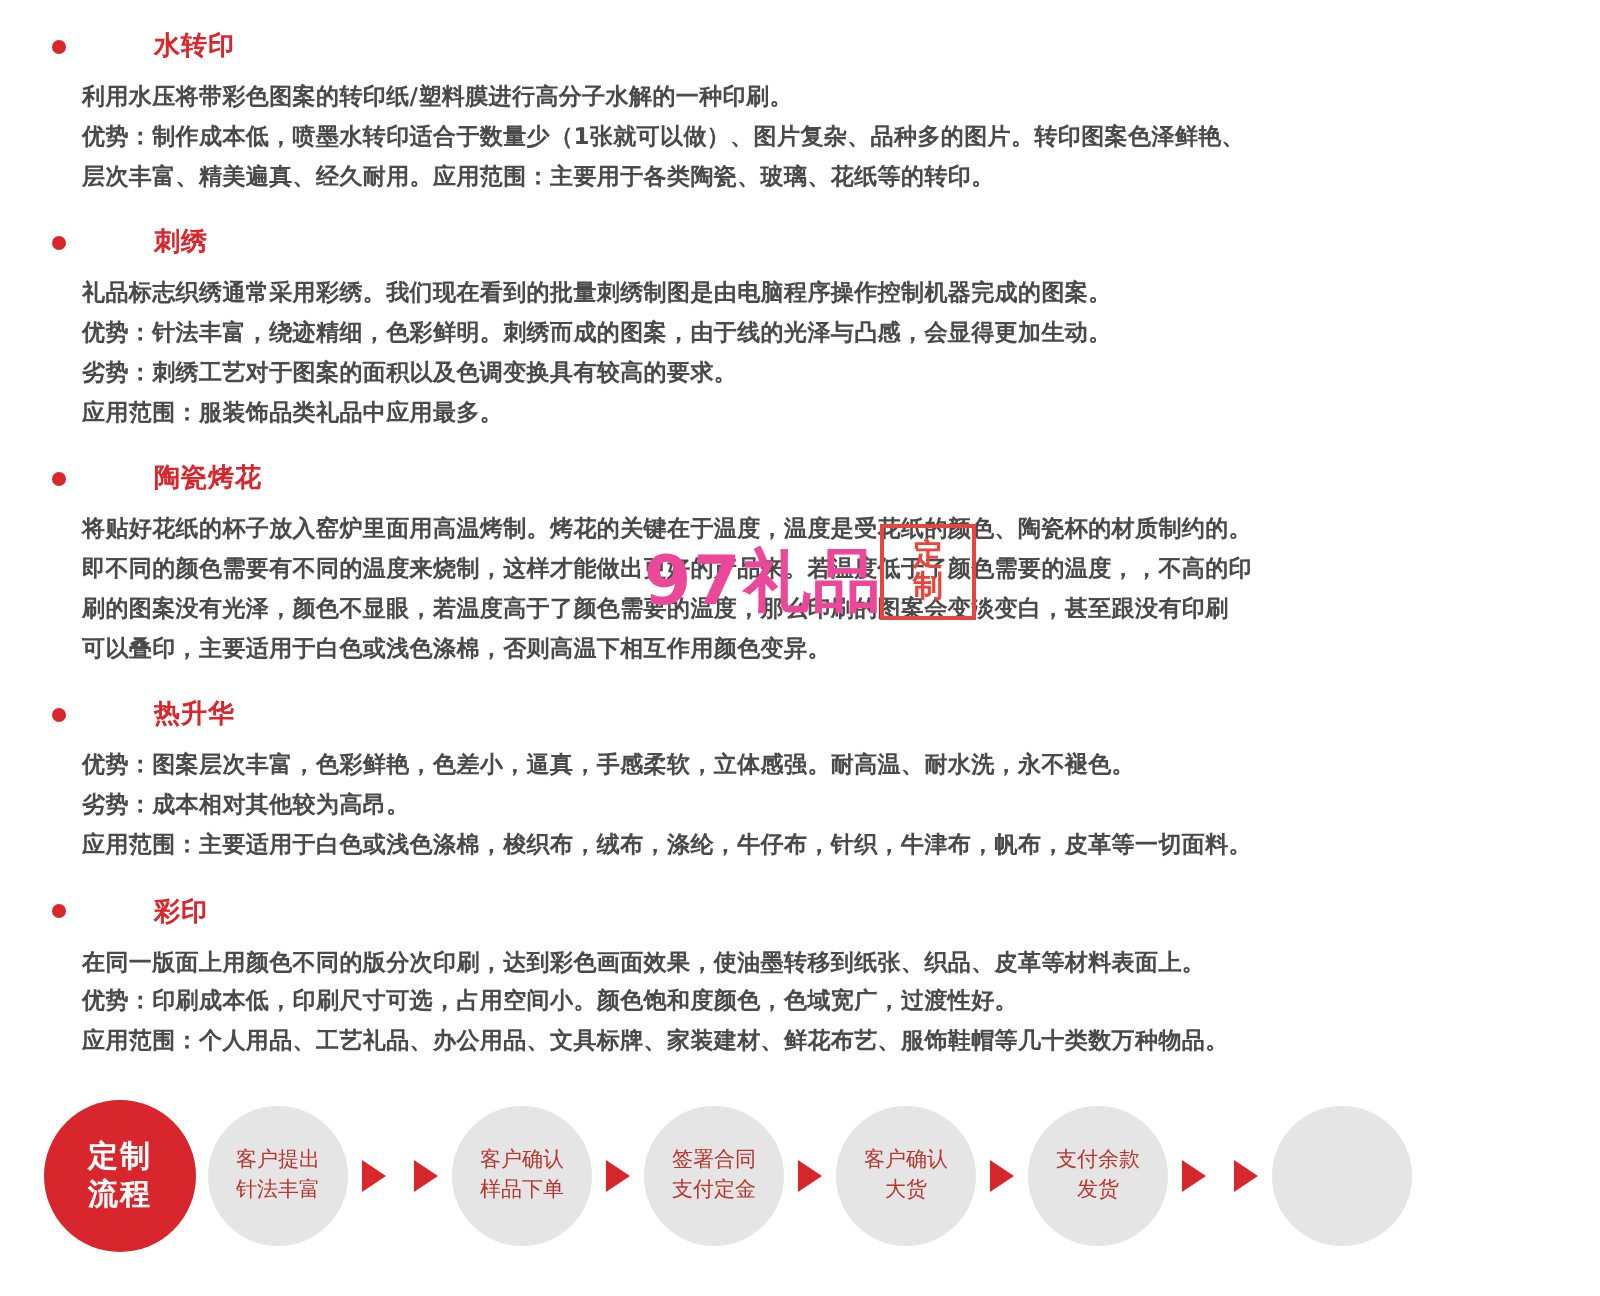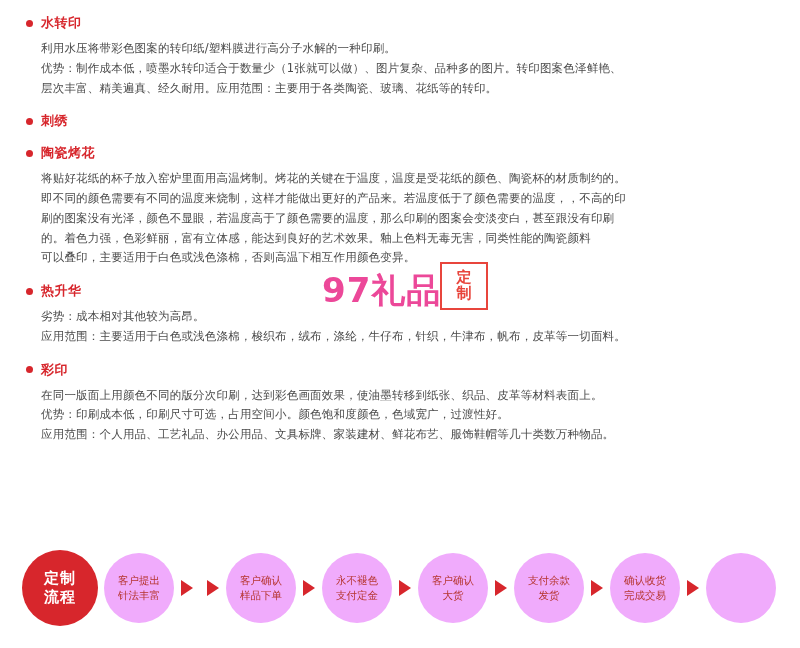--- a/index.html
+++ b/index.html
@@ -37,29 +37,31 @@
     background: #d7262c;
     margin-right: 8px;
     margin-left: 4px;
     flex: 0 0 auto;
   }
   .sec-title {
     color: #d7262c;
     font-size: 13px;
     font-weight: bold;
     letter-spacing: 0.5px;
+    margin-left: 36px;
   }
   .body-block {
     padding-left: 19px;
   }
   .line {
     font-size: 11.5px;
     line-height: 1.72;
     color: #4a4a4a;
     letter-spacing: 0.2px;
+    font-weight: bold;
   }
   .wm {
     position: absolute;
     left: 322px;
     top: 262px;
     width: 170px;
     height: 72px;
     pointer-events: none;
     z-index: 5;
   }
@@ -112,21 +114,21 @@
     align-items: center;
     justify-content: center;
     line-height: 1.25;
     flex: 0 0 auto;
     letter-spacing: 1px;
   }
   .flow-step {
     width: 70px;
     height: 70px;
     border-radius: 50%;
-    background: #f0abfc;
+    background: #e5e5e5;
     color: #b5352f;
     font-size: 10.5px;
     display: flex;
     flex-direction: column;
     align-items: center;
     justify-content: center;
     line-height: 1.45;
     flex: 0 0 auto;
     text-align: center;
   }
@@ -156,42 +158,48 @@
       <div class="line">优势：制作成本低，喷墨水转印适合于数量少（1张就可以做）、图片复杂、品种多的图片。转印图案色泽鲜艳、</div>
       <div class="line">层次丰富、精美遍真、经久耐用。应用范围：主要用于各类陶瓷、玻璃、花纸等的转印。</div>
     </div>
   </div>
 
   <div class="section">
     <div class="sec-head">
       <span class="bullet"></span>
       <span class="sec-title">刺绣</span>
     </div>
+    <div class="body-block">
+      <div class="line">礼品标志织绣通常采用彩绣。我们现在看到的批量刺绣制图是由电脑程序操作控制机器完成的图案。</div>
+      <div class="line">优势：针法丰富，绕迹精细，色彩鲜明。刺绣而成的图案，由于线的光泽与凸感，会显得更加生动。</div>
+      <div class="line">劣势：刺绣工艺对于图案的面积以及色调变换具有较高的要求。</div>
+      <div class="line">应用范围：服装饰品类礼品中应用最多。</div>
+    </div>
   </div>
 
   <div class="section">
     <div class="sec-head">
       <span class="bullet"></span>
       <span class="sec-title">陶瓷烤花</span>
     </div>
     <div class="body-block">
       <div class="line">将贴好花纸的杯子放入窑炉里面用高温烤制。烤花的关键在于温度，温度是受花纸的颜色、陶瓷杯的材质制约的。</div>
       <div class="line">即不同的颜色需要有不同的温度来烧制，这样才能做出更好的产品来。若温度低于了颜色需要的温度，，不高的印</div>
       <div class="line">刷的图案没有光泽，颜色不显眼，若温度高于了颜色需要的温度，那么印刷的图案会变淡变白，甚至跟没有印刷</div>
-      <div class="line">的。着色力强，色彩鲜丽，富有立体感，能达到良好的艺术效果。釉上色料无毒无害，同类性能的陶瓷颜料</div>
       <div class="line">可以叠印，主要适用于白色或浅色涤棉，否则高温下相互作用颜色变异。</div>
     </div>
   </div>
 
   <div class="section">
     <div class="sec-head">
       <span class="bullet"></span>
       <span class="sec-title">热升华</span>
     </div>
     <div class="body-block">
+      <div class="line">优势：图案层次丰富，色彩鲜艳，色差小，逼真，手感柔软，立体感强。耐高温、耐水洗，永不褪色。</div>
       <div class="line">劣势：成本相对其他较为高昂。</div>
       <div class="line">应用范围：主要适用于白色或浅色涤棉，梭织布，绒布，涤纶，牛仔布，针织，牛津布，帆布，皮革等一切面料。</div>
     </div>
   </div>
 
   <div class="section">
     <div class="sec-head">
       <span class="bullet"></span>
       <span class="sec-title">彩印</span>
     </div>
@@ -225,41 +233,37 @@
 
     <div class="arrow"></div>
 
     <div class="flow-step">
       <span>客户确认</span>
       <span>样品下单</span>
     </div>
     <div class="arrow"></div>
 
     <div class="flow-step">
-      <span>永不褪色</span>
+      <span>签署合同</span>
       <span>支付定金</span>
     </div>
     <div class="arrow"></div>
 
     <div class="flow-step">
       <span>客户确认</span>
       <span>大货</span>
     </div>
     <div class="arrow"></div>
 
     <div class="flow-step">
       <span>支付余款</span>
       <span>发货</span>
     </div>
     <div class="arrow"></div>
 
-    <div class="flow-step">
-      <span>确认收货</span>
-      <span>完成交易</span>
-    </div>
     <div class="arrow"></div>
 
     <div class="flow-step">
       
       
     </div>
   </div>
 
 </div>
 

